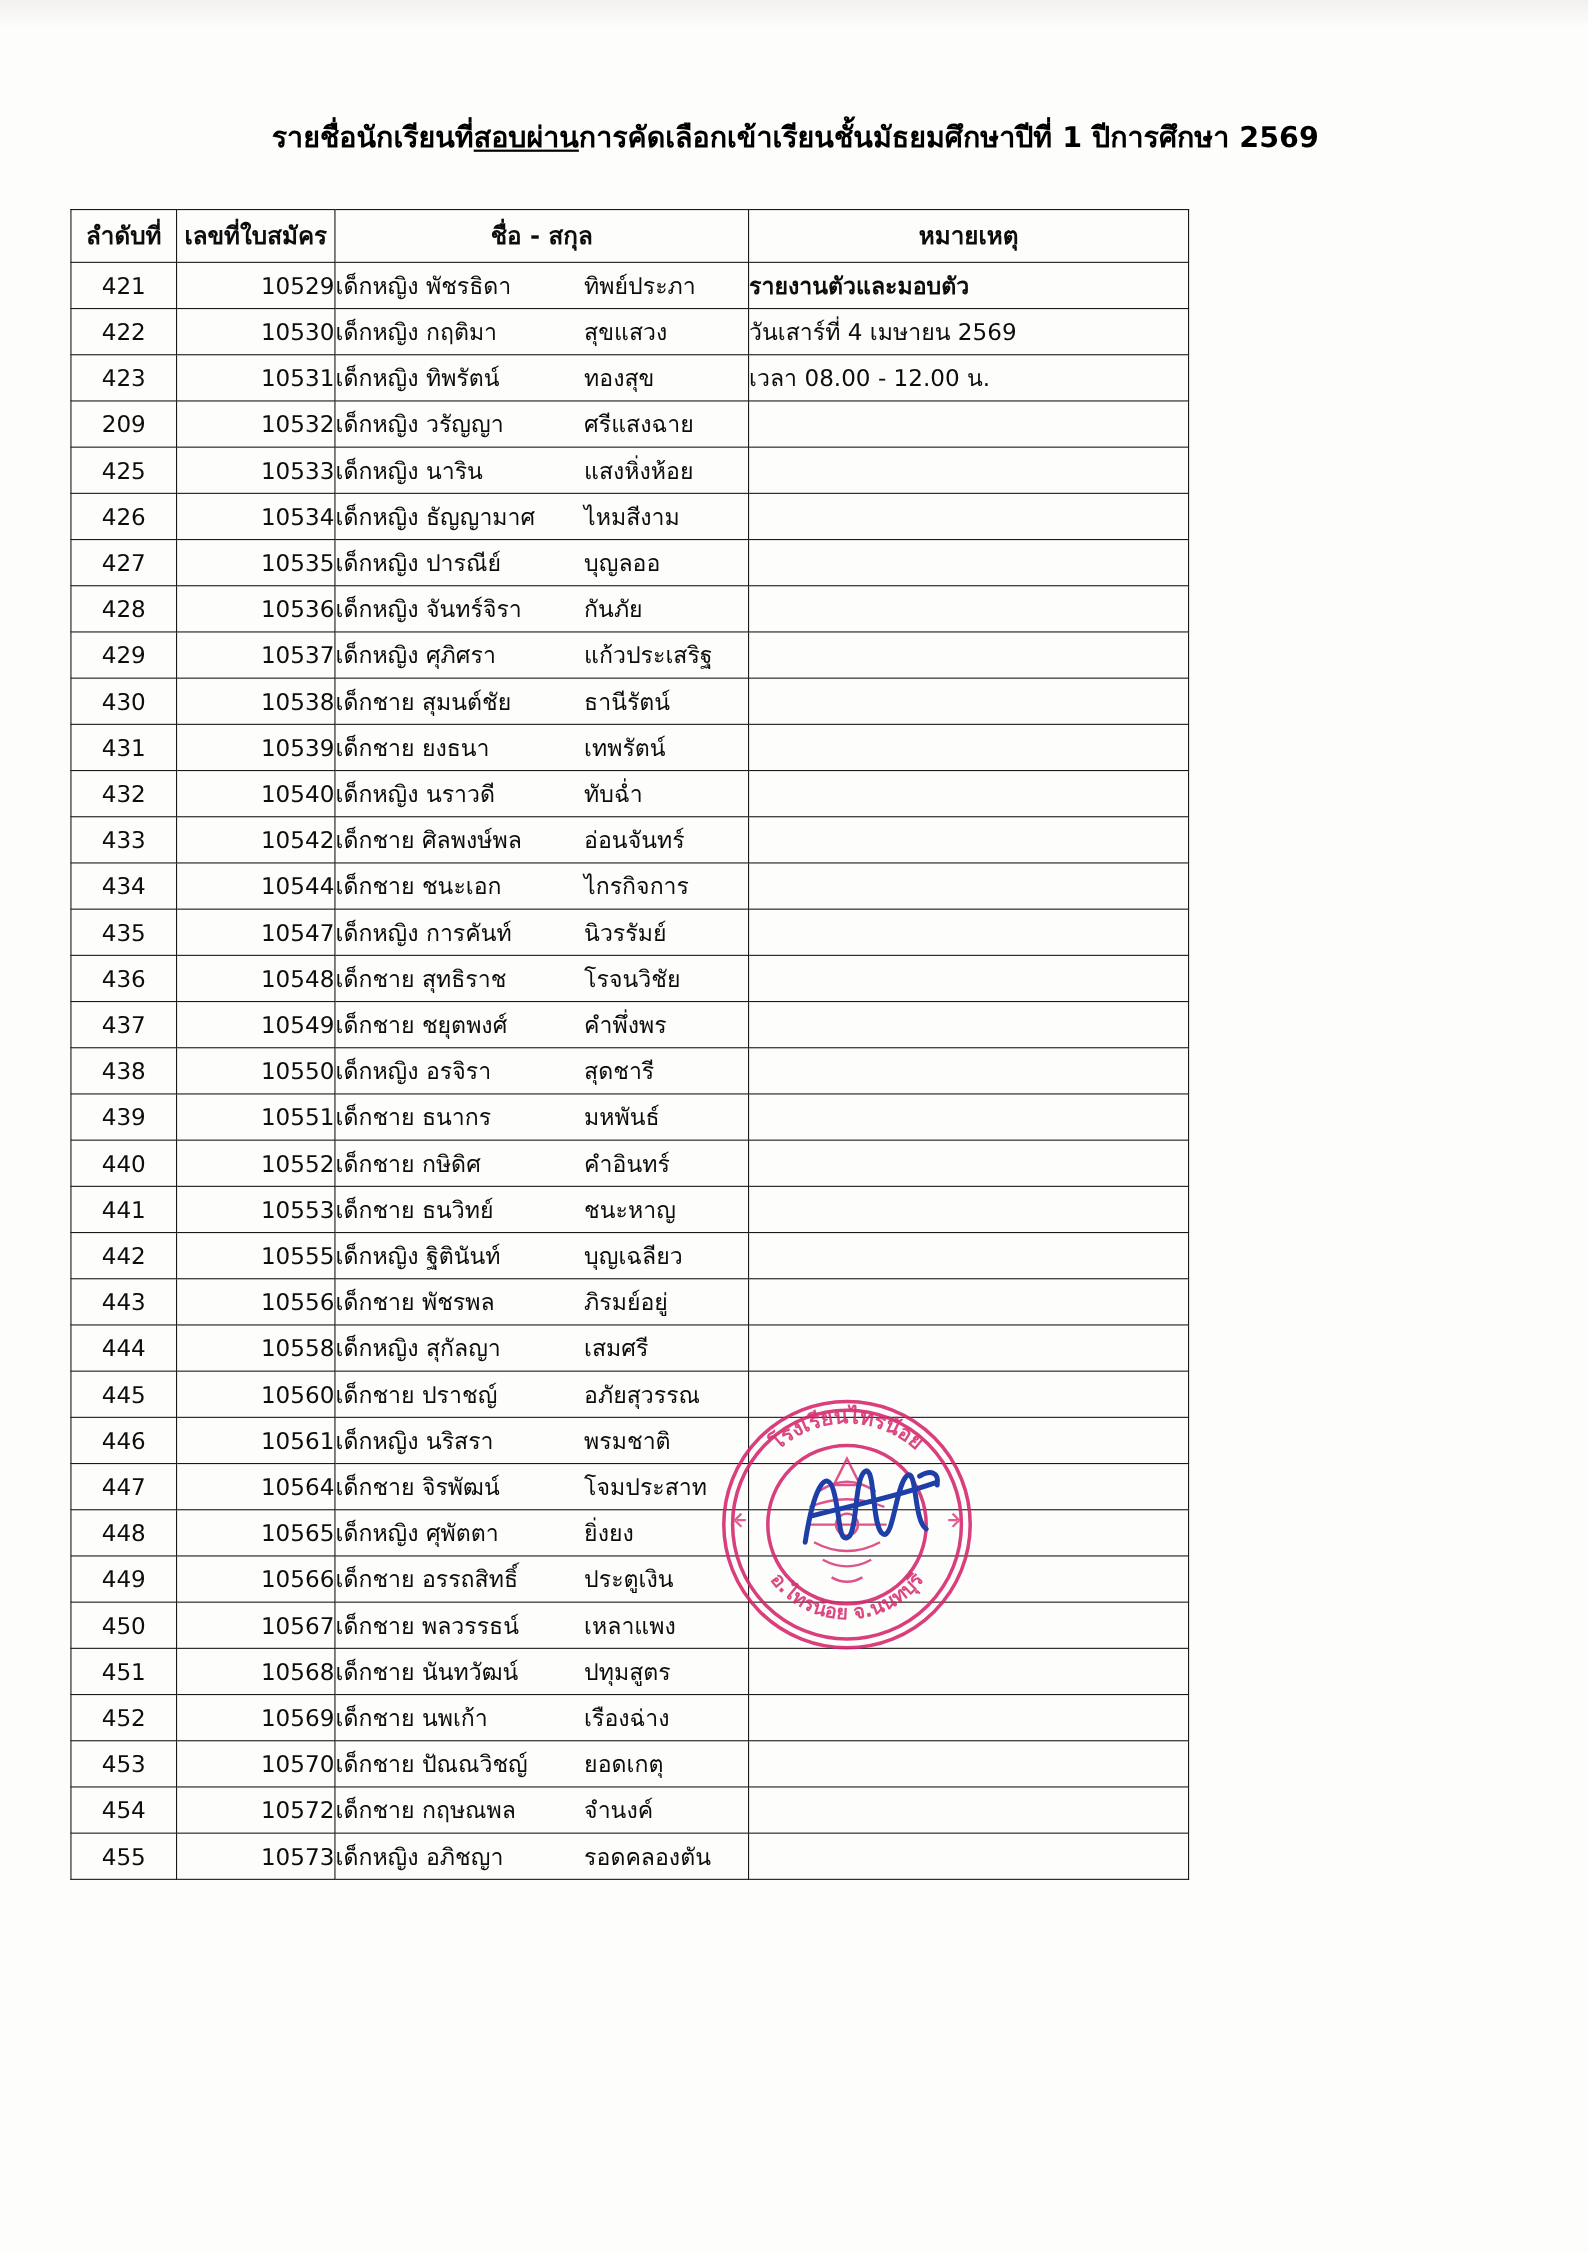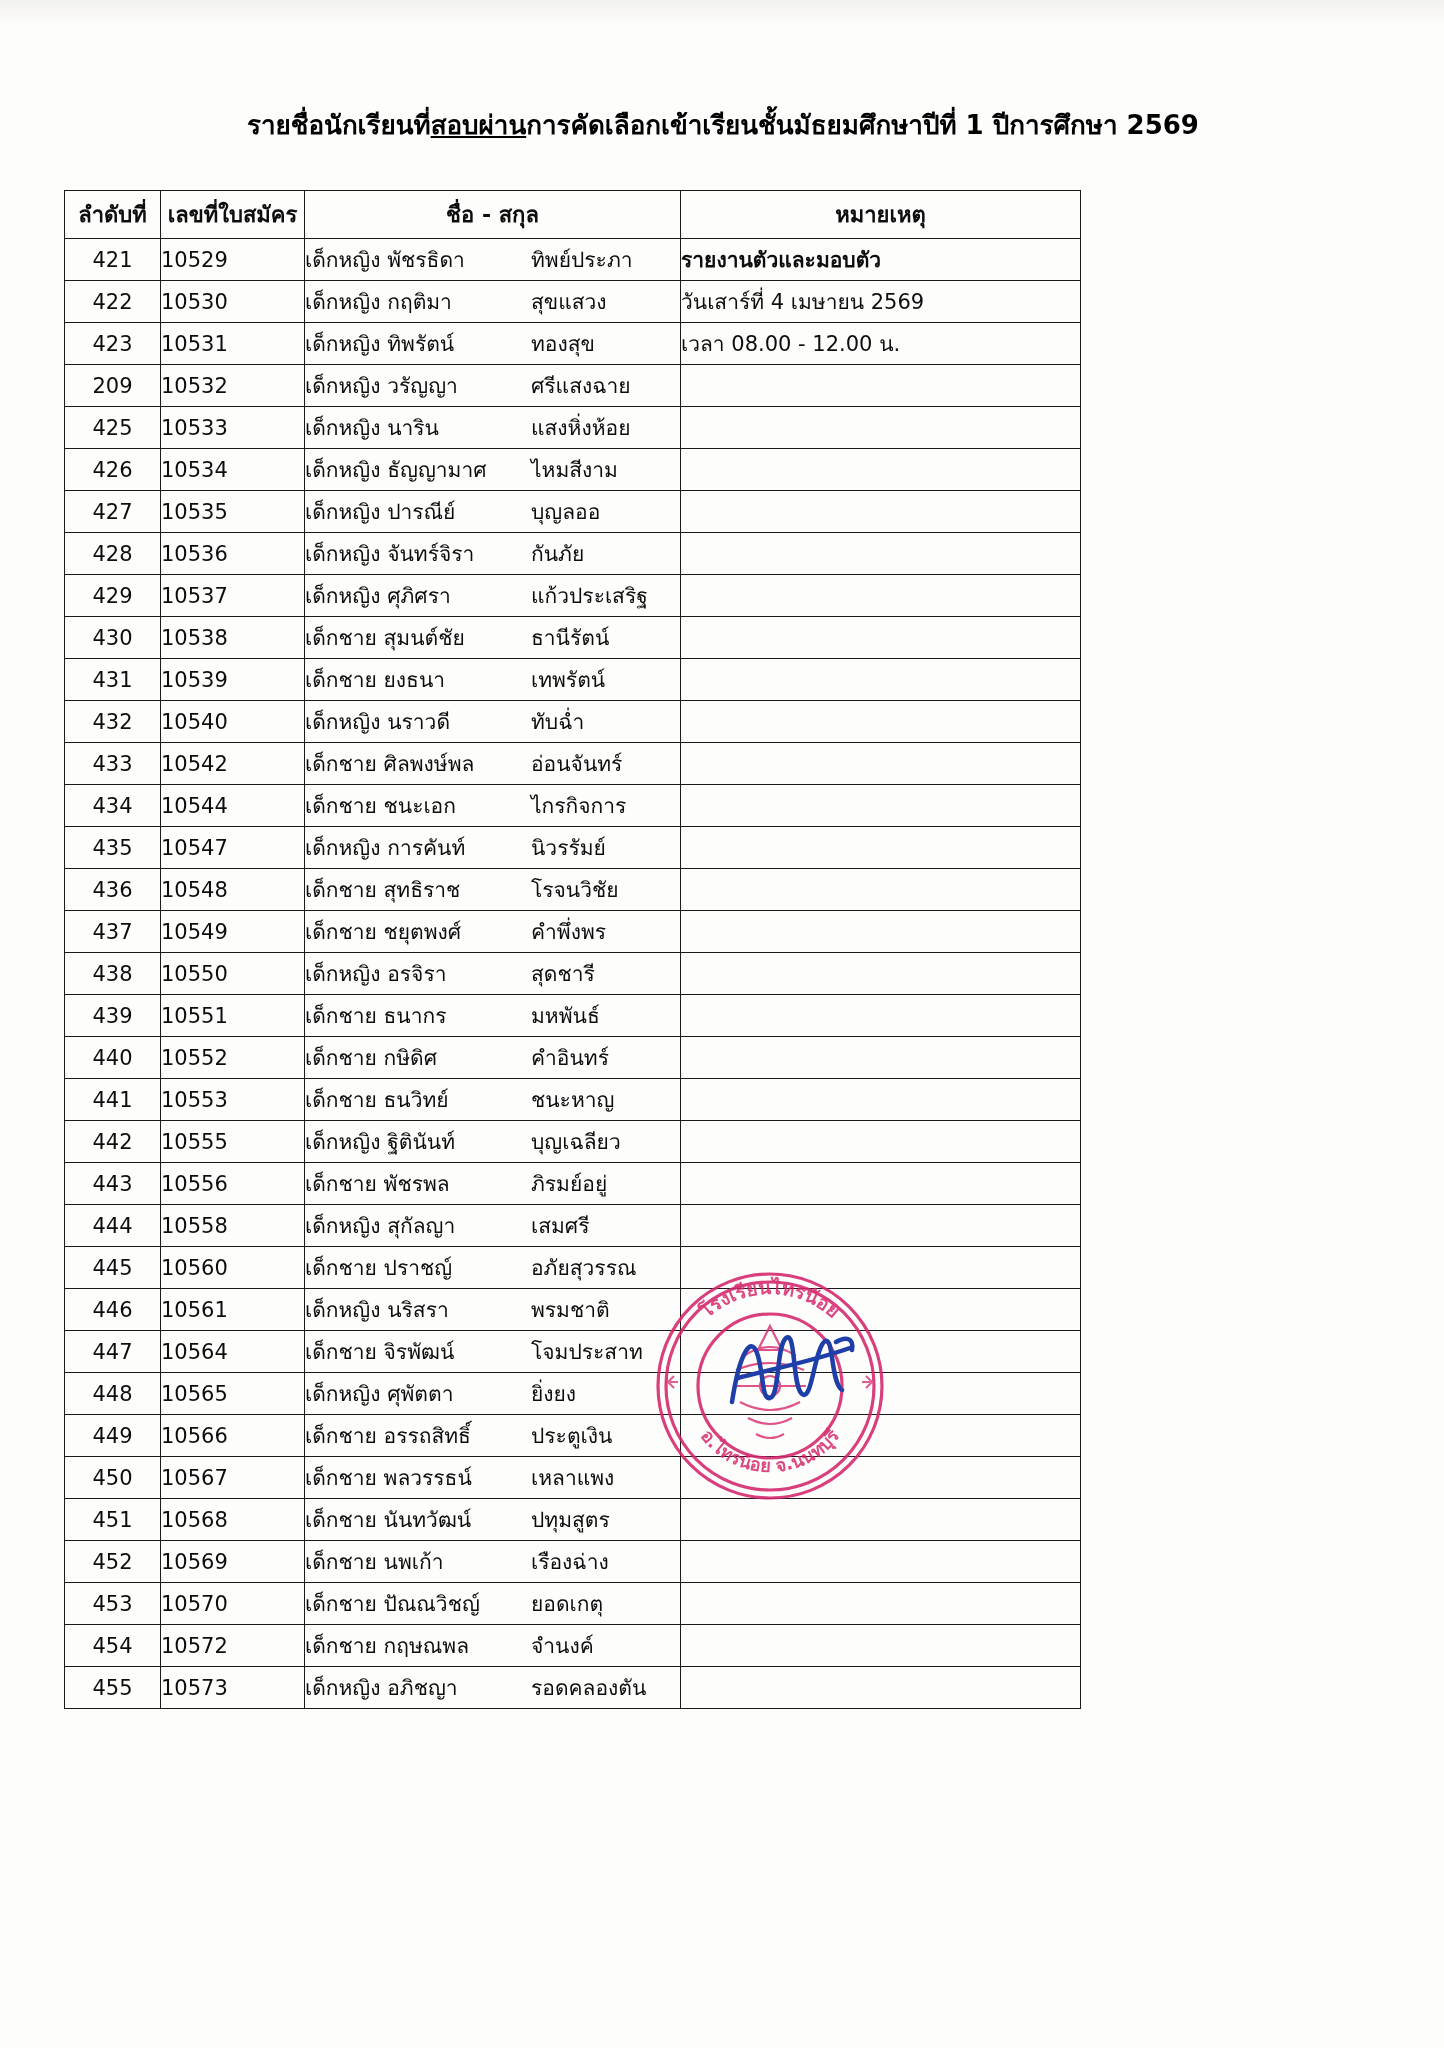--- a/index.html
+++ b/index.html
@@ -72,21 +72,21 @@
   col.c-appno   { width: 144px; }
   col.c-name    { width: 376px; }
   col.c-note    { width: 400px; }
 
   td.order {
     text-align: center;
     vertical-align: middle;
     font-size: 22px;
   }
   td.appno {
-    text-align: left;
+    text-align: right;
     vertical-align: middle;
     font-size: 22px;
   }
   td.name {
     vertical-align: middle;
     padding-left: 16px;
   }
   .name-wrap {
     display: flex;
     align-items: baseline;

